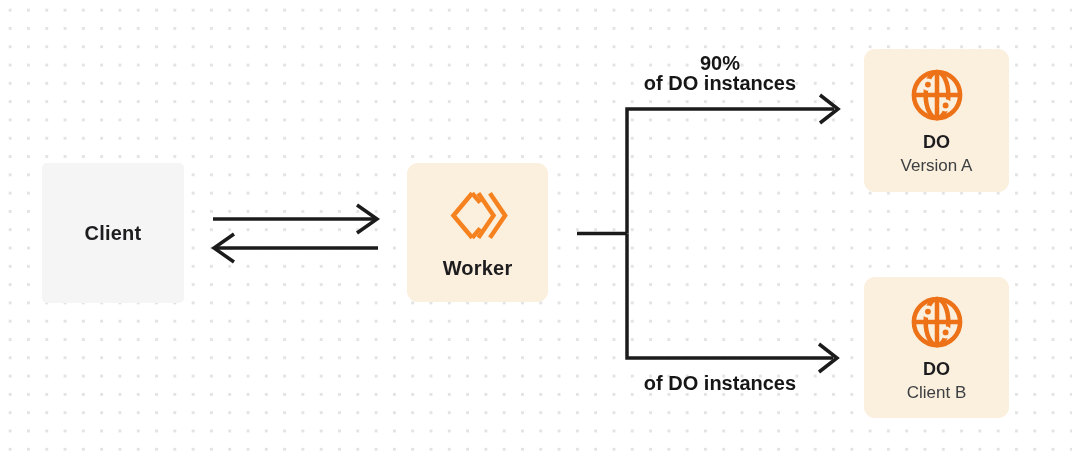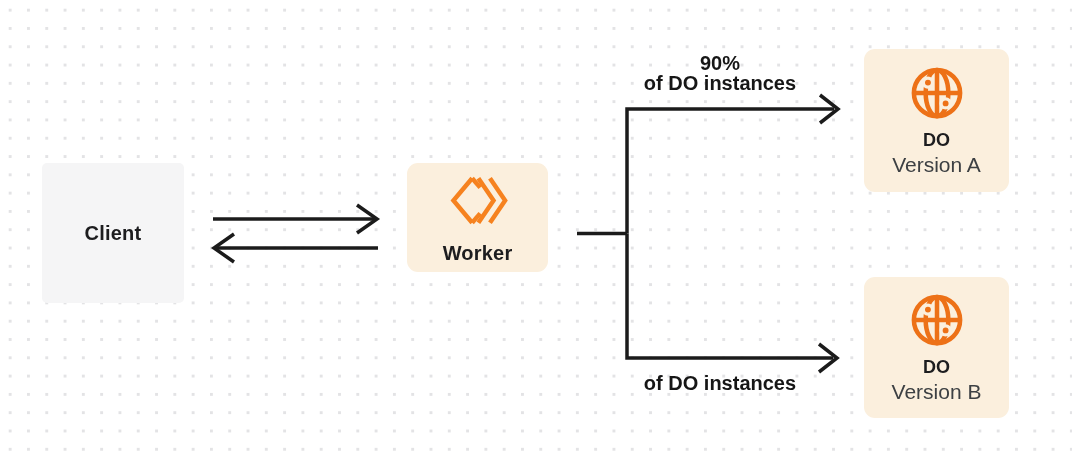--- a/index.html
+++ b/index.html
@@ -30,30 +30,30 @@
   .wires{position:absolute;left:0;top:0;width:1072px;height:452px;}
   .wires path{stroke:var(--line,#1b1b1b);stroke-width:3.5;fill:none;stroke-linejoin:miter;stroke-linecap:butt;}
   .card{
     position:absolute;
     display:flex;flex-direction:column;align-items:center;justify-content:center;
     box-sizing:border-box;text-align:center;
   }
   .card.gray{background:var(--card-gray,#F5F5F6);border-radius:5px;}
   .card.cream{background:var(--card-cream,#FBEFDD);border-radius:11px;}
   .client{left:42px;top:163px;width:142px;height:140px;}
-  .worker{left:407px;top:163px;width:141px;height:109px;gap:13px;}
+  .worker{left:407px;top:163px;width:141px;height:139px;gap:13px;}
   .do-a{left:864px;top:49px;width:145px;height:143px;gap:9px;}
   .do-b{left:864px;top:277px;width:145px;height:141px;gap:9px;}
   .node-label{
     font-size:20px;font-weight:700;color:var(--text-primary,#1d1d1f);
     letter-spacing:.2px;line-height:1.1;
   }
   .do-text{display:flex;flex-direction:column;gap:3px;}
   .do-title{font-size:18px;font-weight:700;color:var(--text-primary,#1d1d1f);line-height:1.1;}
-  .do-subtitle{font-size:21px;font-weight:400;color:var(--text-secondary,#3d4043);line-height:1.15;}
+  .do-subtitle{font-size:17px;font-weight:400;color:var(--text-secondary,#3d4043);line-height:1.15;}
   .wicon{width:61px;height:57px;display:block;}
   .wicon path{stroke:var(--orange-worker,#F6821F);stroke-width:5;fill:none;stroke-linejoin:miter;stroke-linecap:butt;}
   .gicon{width:58px;height:58px;display:block;}
   .gicon .ln{stroke:var(--orange-globe,#ED7117);stroke-width:5;fill:none;}
   .gicon .gdot{fill:var(--orange-globe,#ED7117);stroke:var(--card-cream,#FBEFDD);stroke-width:3.5;}
   .edge-label{
     position:absolute;left:590px;width:260px;text-align:center;
     font-size:20px;font-weight:700;color:#161616;line-height:20px;
   }
   .edge-label.top{top:53px;}
@@ -116,21 +116,21 @@
     <svg class="gicon" viewBox="0 0 64 64" aria-hidden="true">
       <circle class="ln" cx="32" cy="32" r="25.5"></circle>
       <path class="ln" d="M32 6.5 V57.5"></path>
       <ellipse class="ln" cx="32" cy="32" rx="12.5" ry="25.5"></ellipse>
       <path class="ln" d="M6.5 32 H57.5"></path>
       <circle class="gdot" cx="22" cy="20.5" r="5"></circle>
       <circle class="gdot" cx="41.5" cy="43.5" r="5"></circle>
     </svg>
     <div class="do-text">
       <div class="do-title">DO</div>
-      <div class="do-subtitle">Version B</div>
+      <div class="do-subtitle">Client B</div>
     </div>
   </div>
 
   <div class="edge-label top">
     <div>90%</div>
     <div>of DO instances</div>
   </div>
 
   <div class="edge-label bottom">
     <div>of DO instances</div>

